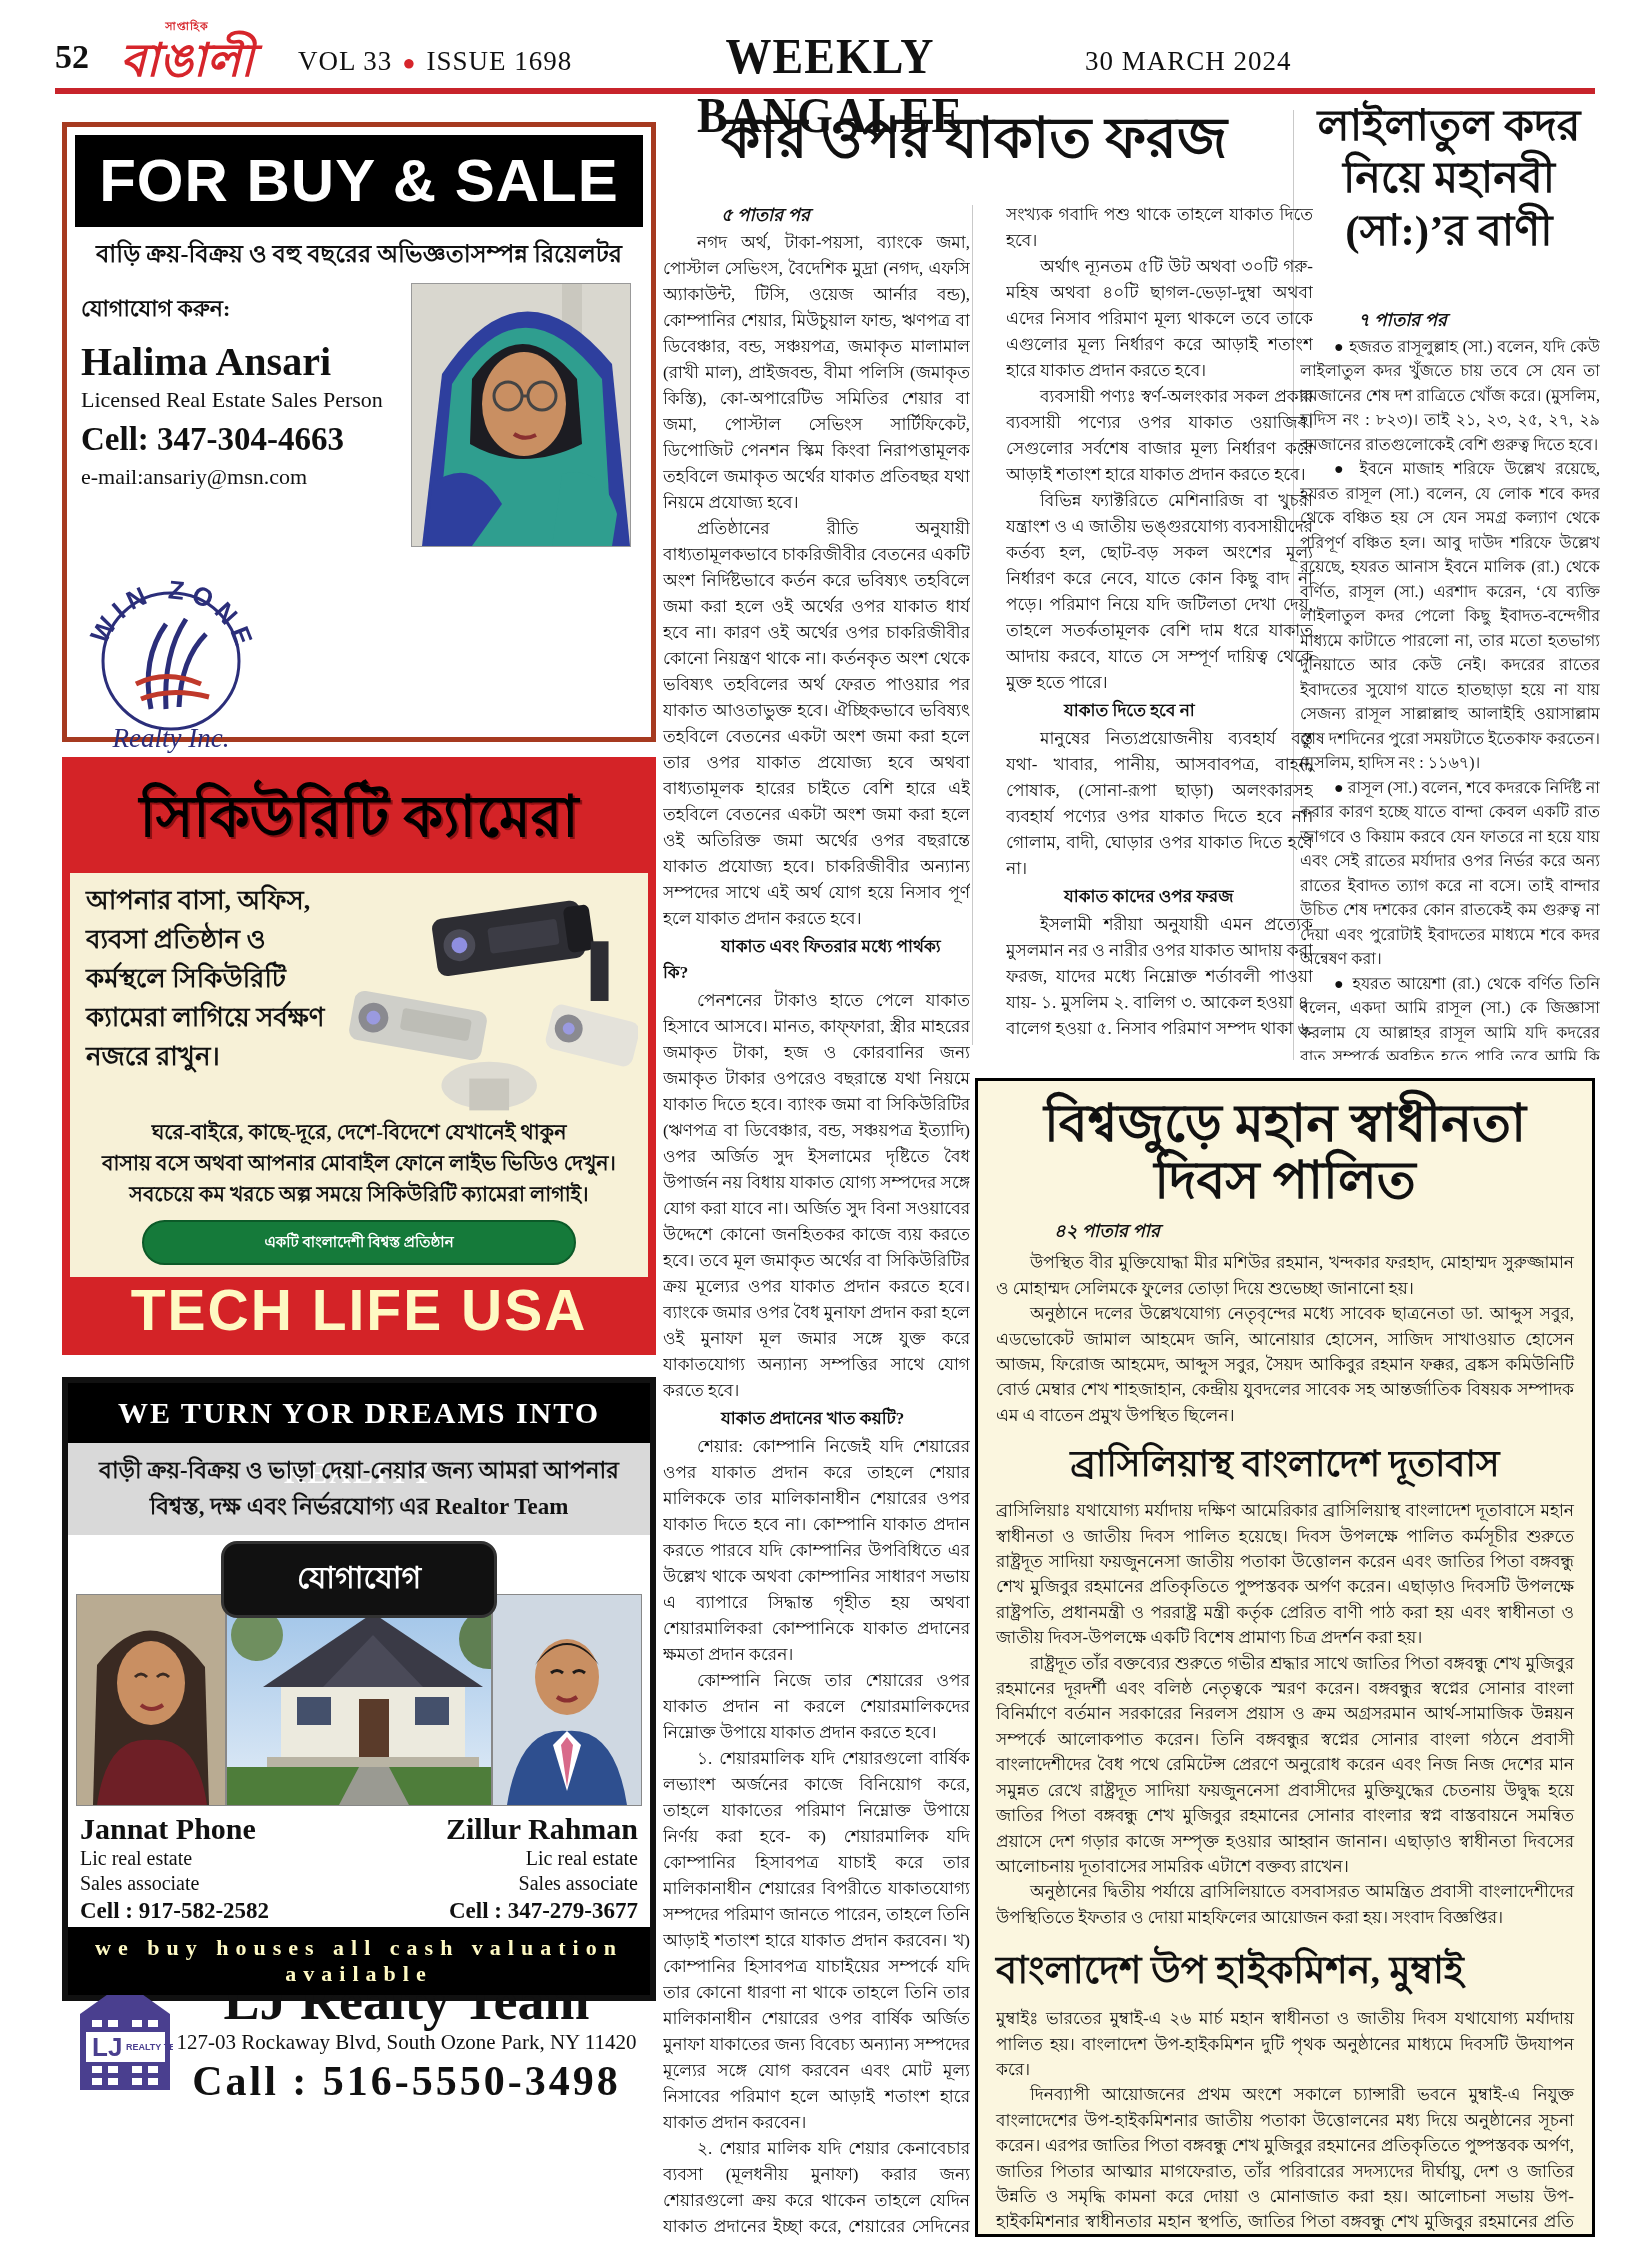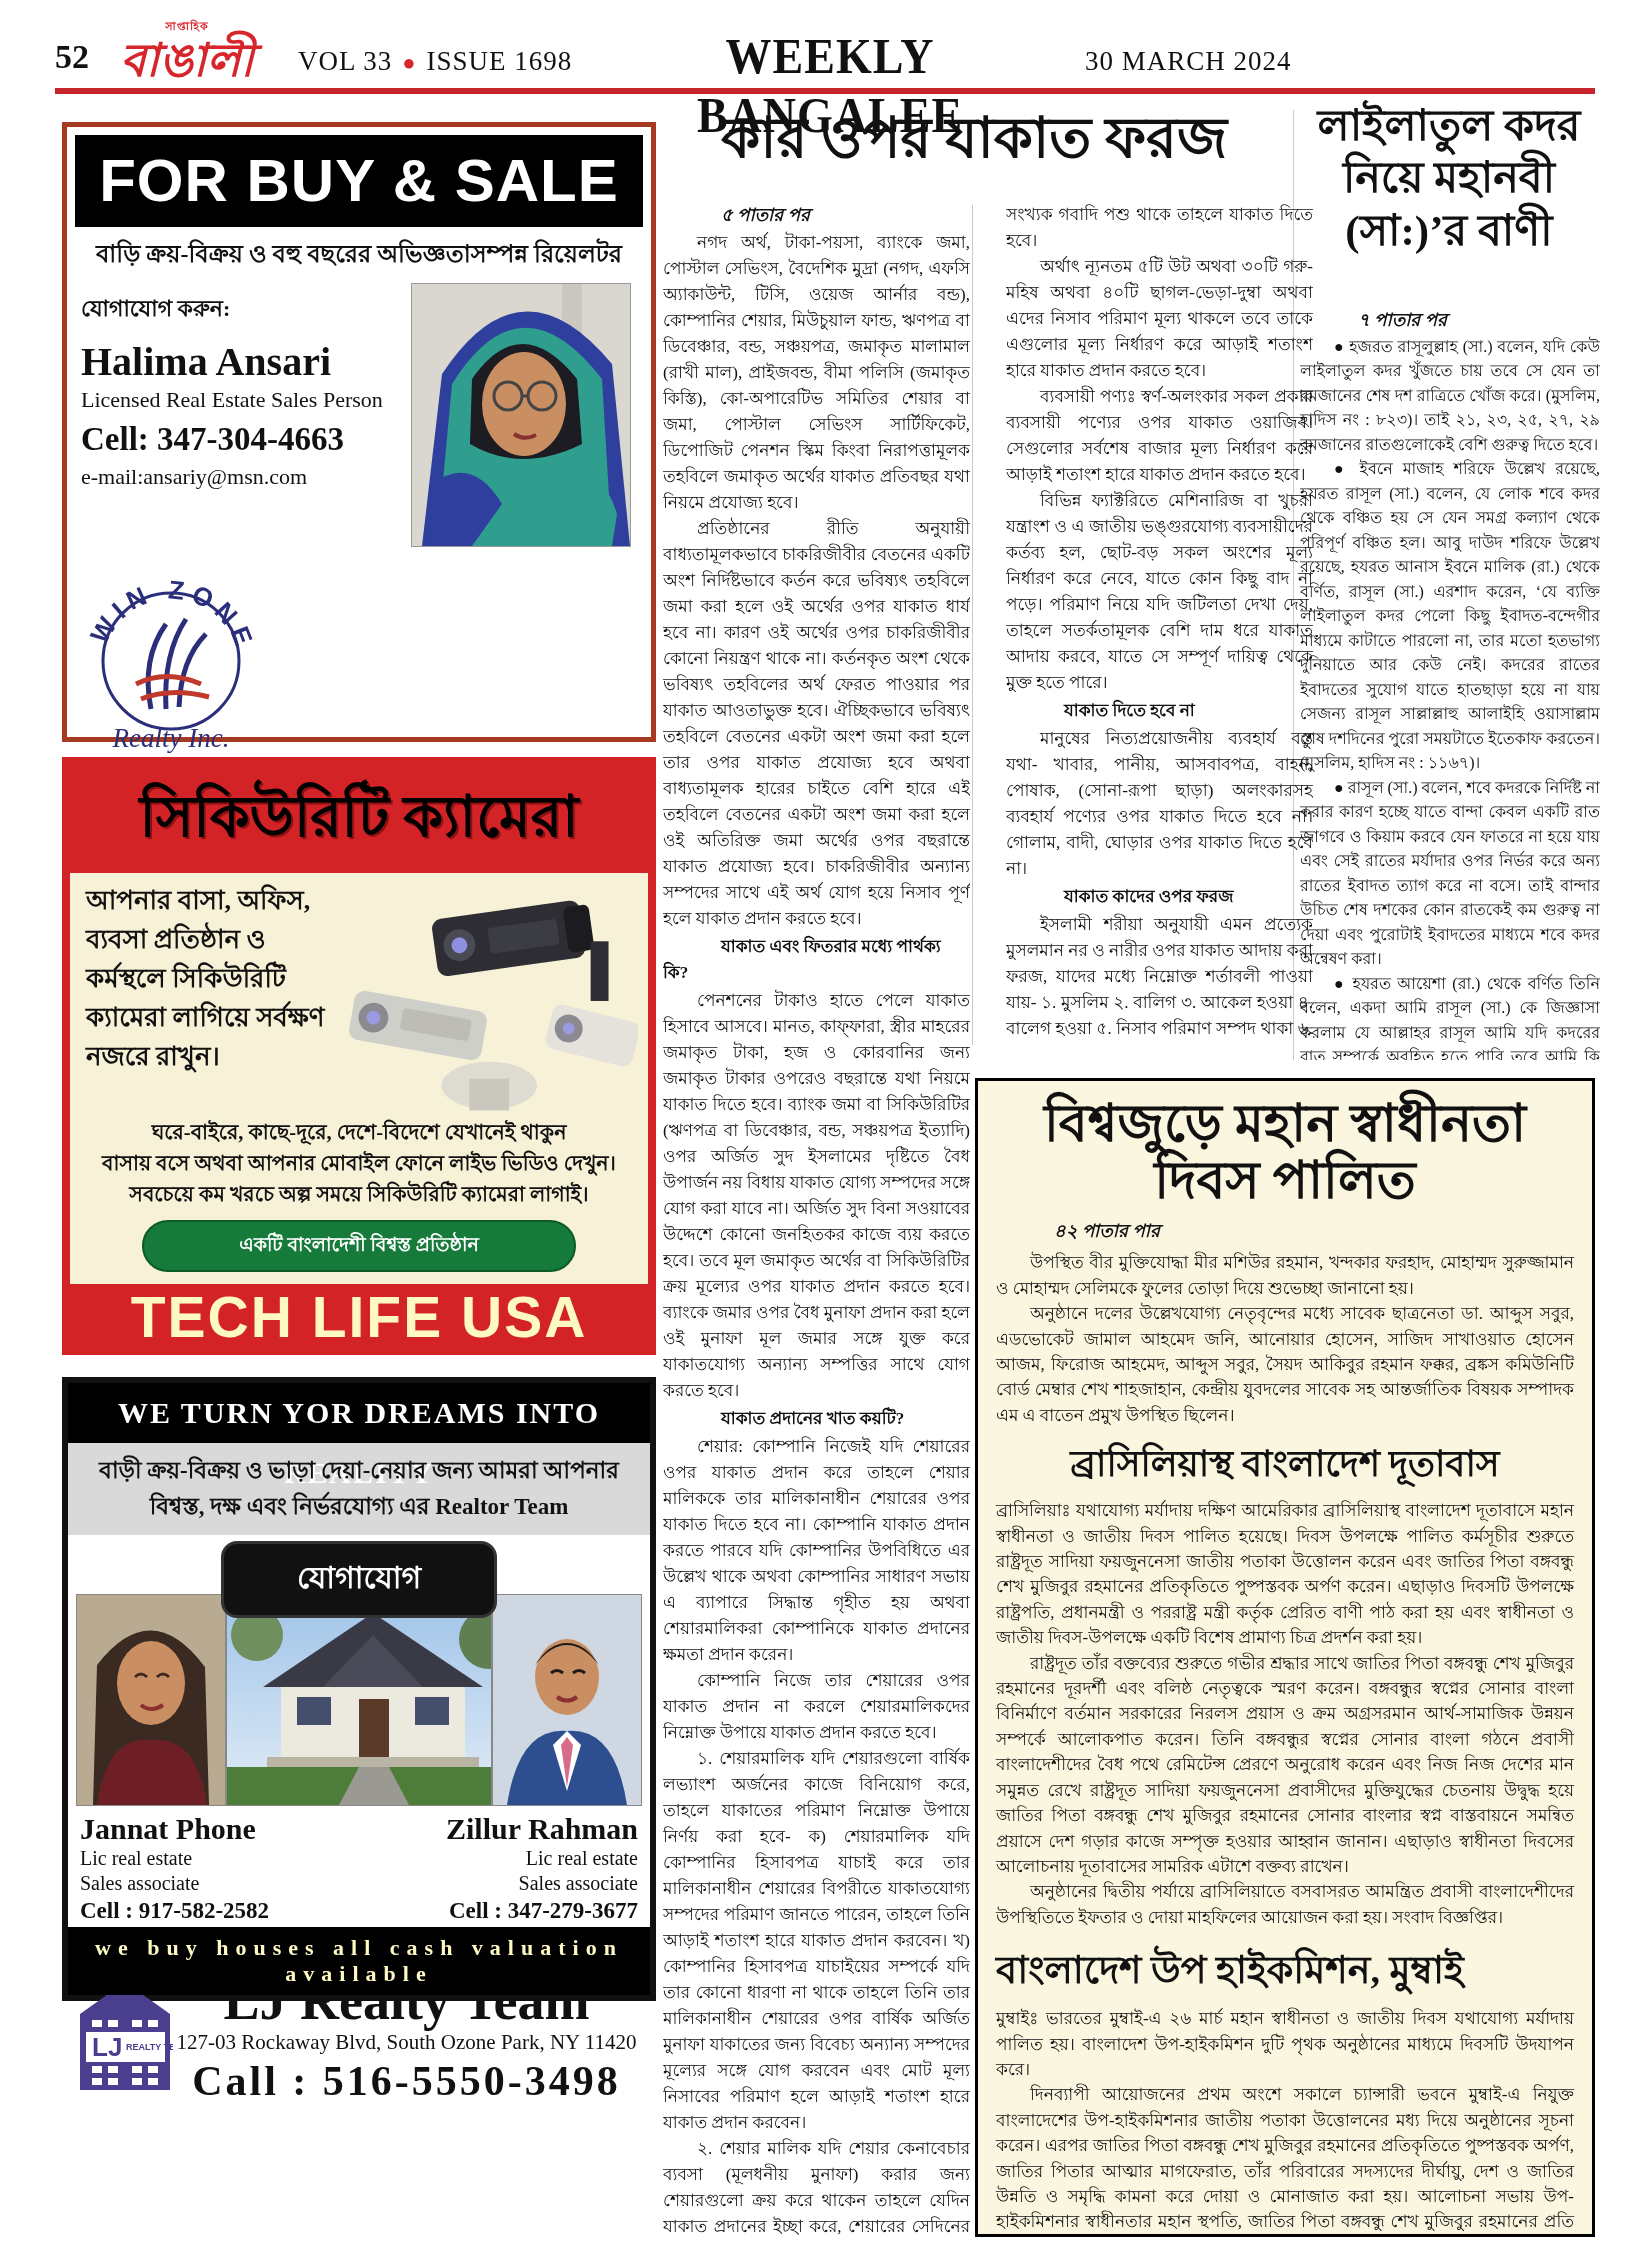--- a/index.html
+++ b/index.html
@@ -53,21 +53,21 @@
   .ad1 .addr{font-size:25px;font-weight:bold;line-height:1.25;padding-bottom:18px;}
   
   .ad2{top:757px;height:598px;background:#d42327;padding:8px;}
   .ad2 .banner{color:#000000;text-align:center;font-size:57px;font-weight:800;height:108px;line-height:104px;
                text-shadow:2px 2px 0 #8d1013;}
   .ad2 .cream{background:#f7f1d7;padding:8px 10px 12px 10px;}
   .ad2 .toprow{display:flex;}
   .ad2 .intro{width:255px;font-size:26px;font-weight:800;line-height:39px;padding-left:6px;}
   .ad2 .lines{text-align:center;font-size:20.5px;font-weight:800;line-height:31px;margin-top:6px;}
   .ad2 .badge{display:block;margin:10px auto 0 auto;width:430px;background:#157a3a;color:#fff;border:2px solid #0c5a28;
-              border-radius:26px;text-align:center;font-size:19px;font-weight:800;padding:8px 0;}
+              border-radius:26px;text-align:center;font-size:15px;font-weight:800;padding:8px 0;}
   .ad2 .company{color:#fef9c3;text-align:center;font-family:"Liberation Sans",sans-serif;font-weight:bold;
                 font-size:57px;letter-spacing:2px;margin-top:0;}
   .ad2 .phone{color:#fff;text-align:center;font-family:"Liberation Sans",sans-serif;font-weight:bold;font-size:32px;}
   .ad2 .email,.ad2 .addr{color:#fff;text-align:center;font-size:20px;font-weight:bold;line-height:1.3;}
   
   .ad3{top:1377px;height:624px;border:6px solid #111;}
   .ad3 .banner{background:#000;color:#fff;text-align:center;height:60px;line-height:60px;
                font-size:30px;font-weight:bold;letter-spacing:2px;}
   .ad3 .graybox{background:#d9d9d9;text-align:center;padding:10px 8px;font-size:23px;font-weight:800;line-height:36px;}
   .ad3 .pill{position:relative;z-index:2;width:270px;margin:6px auto -24px auto;background:#111;color:#fff;

